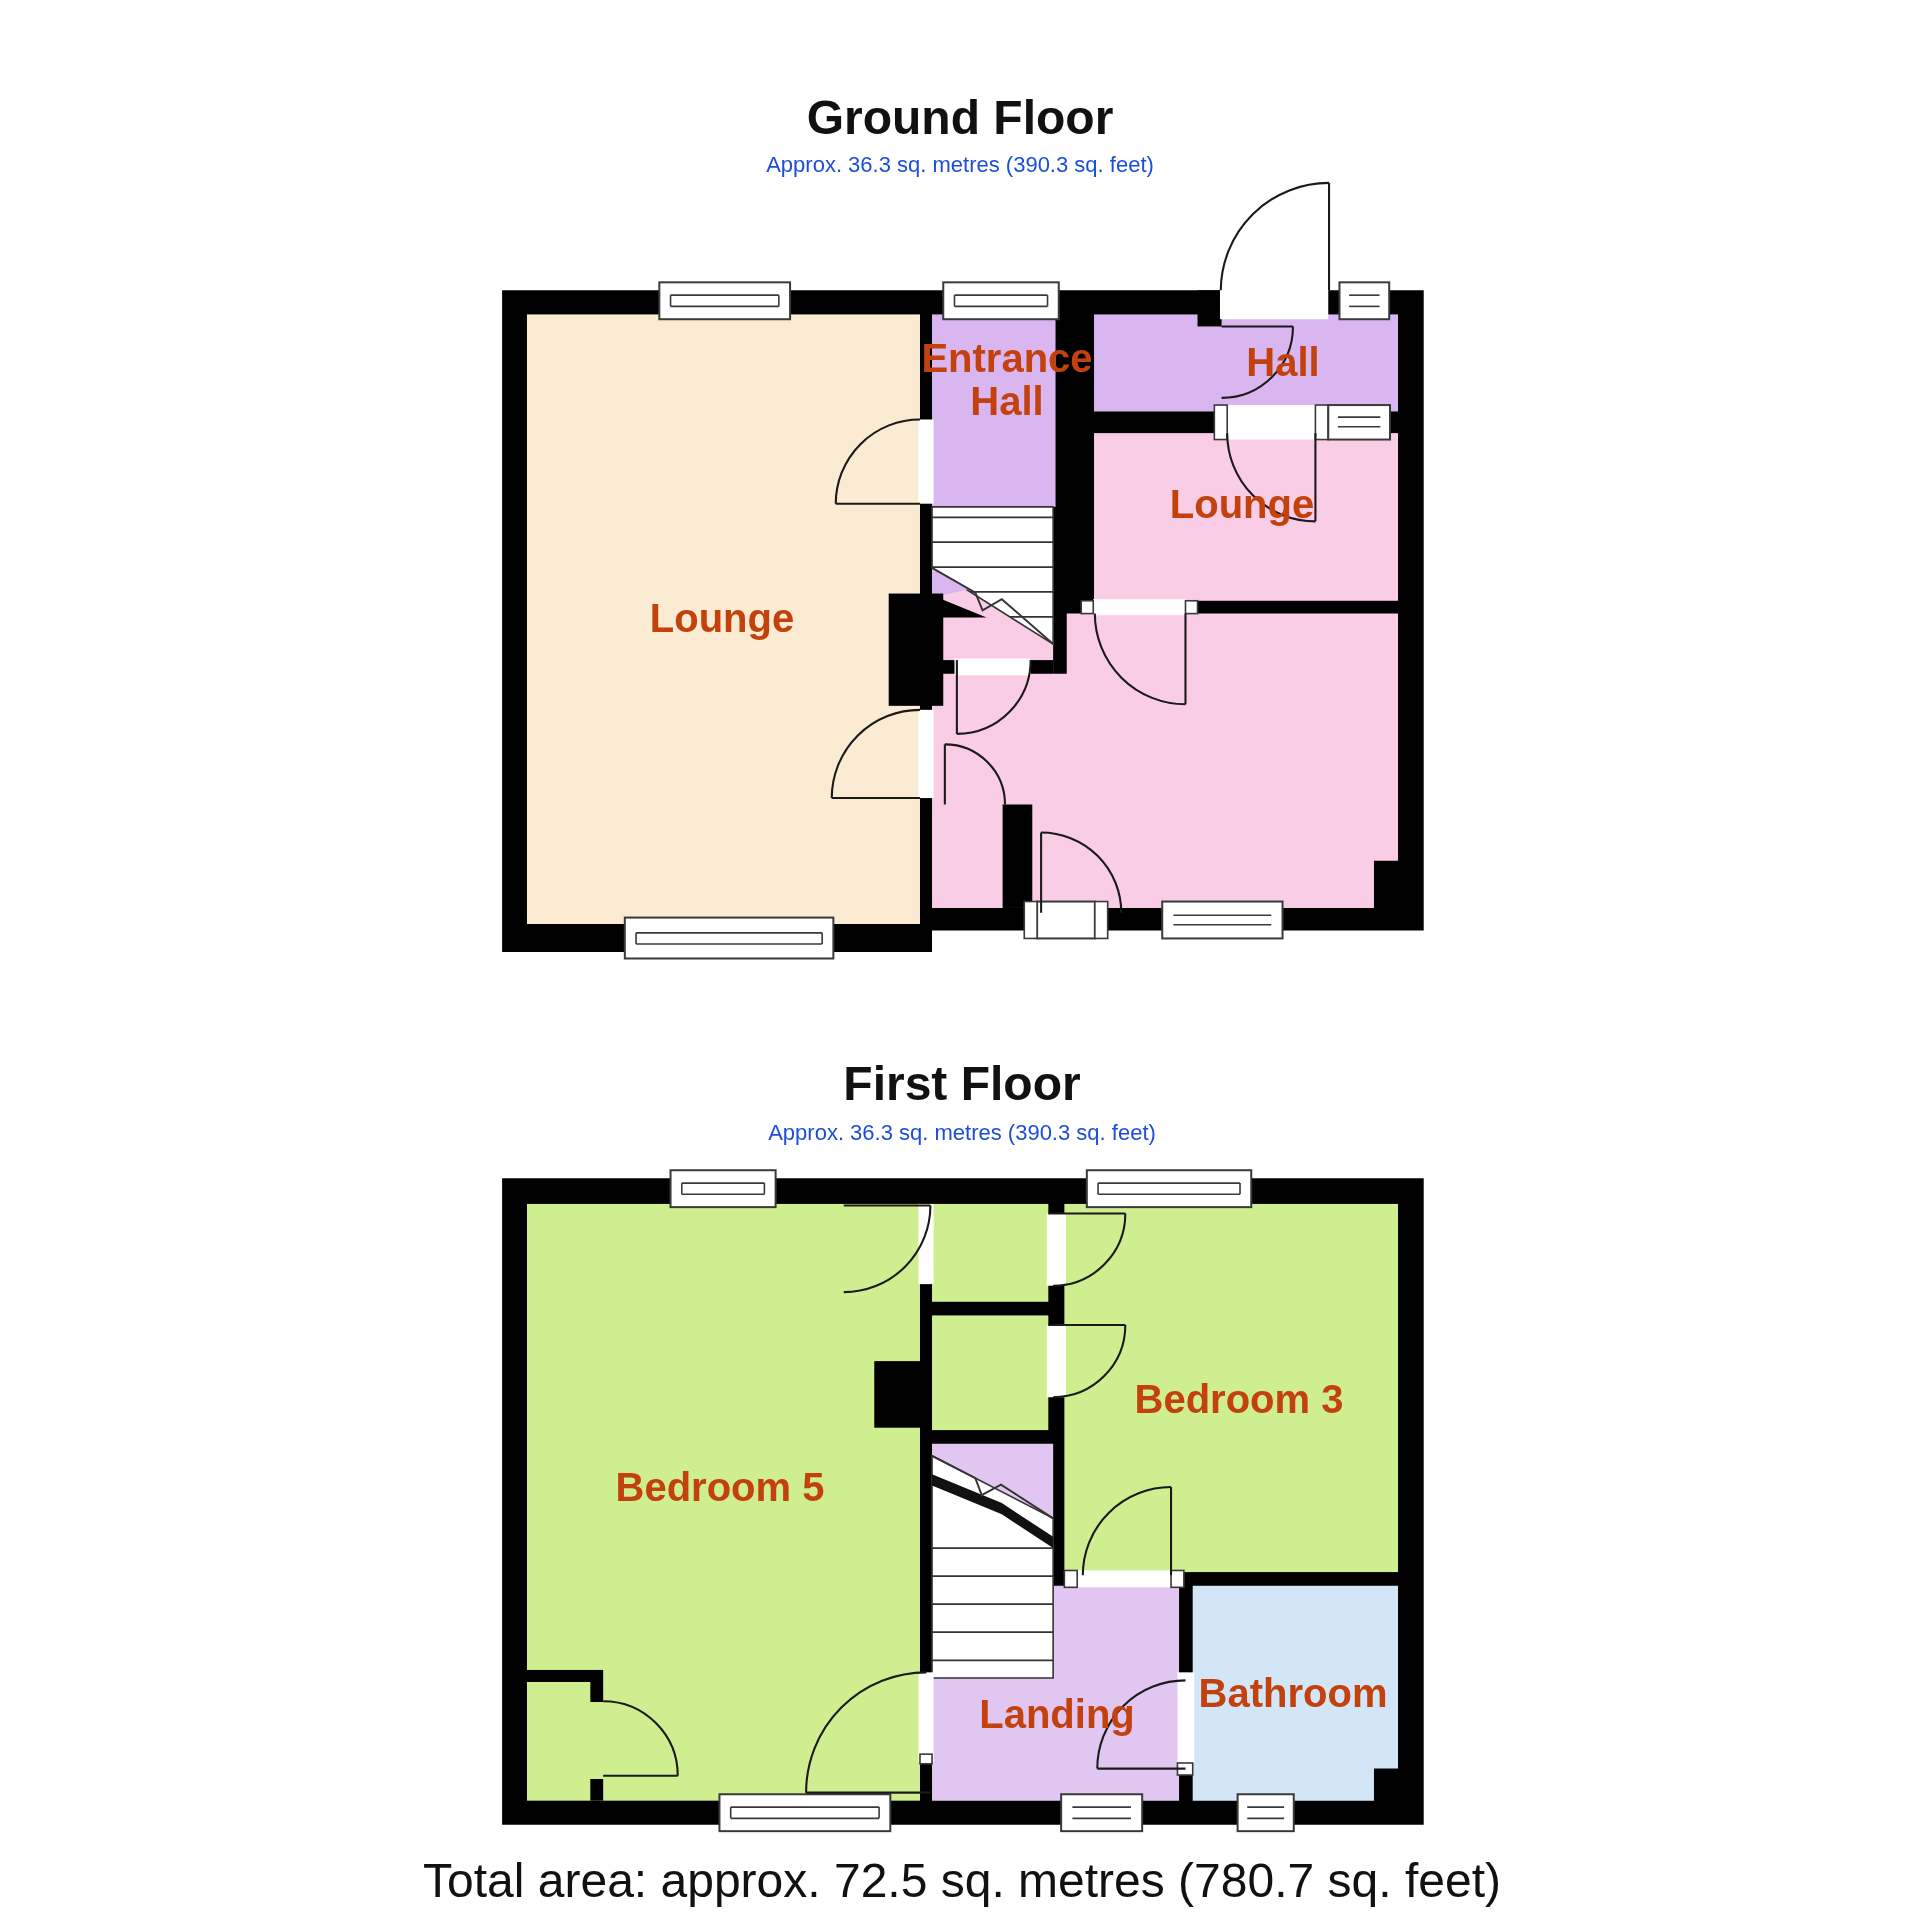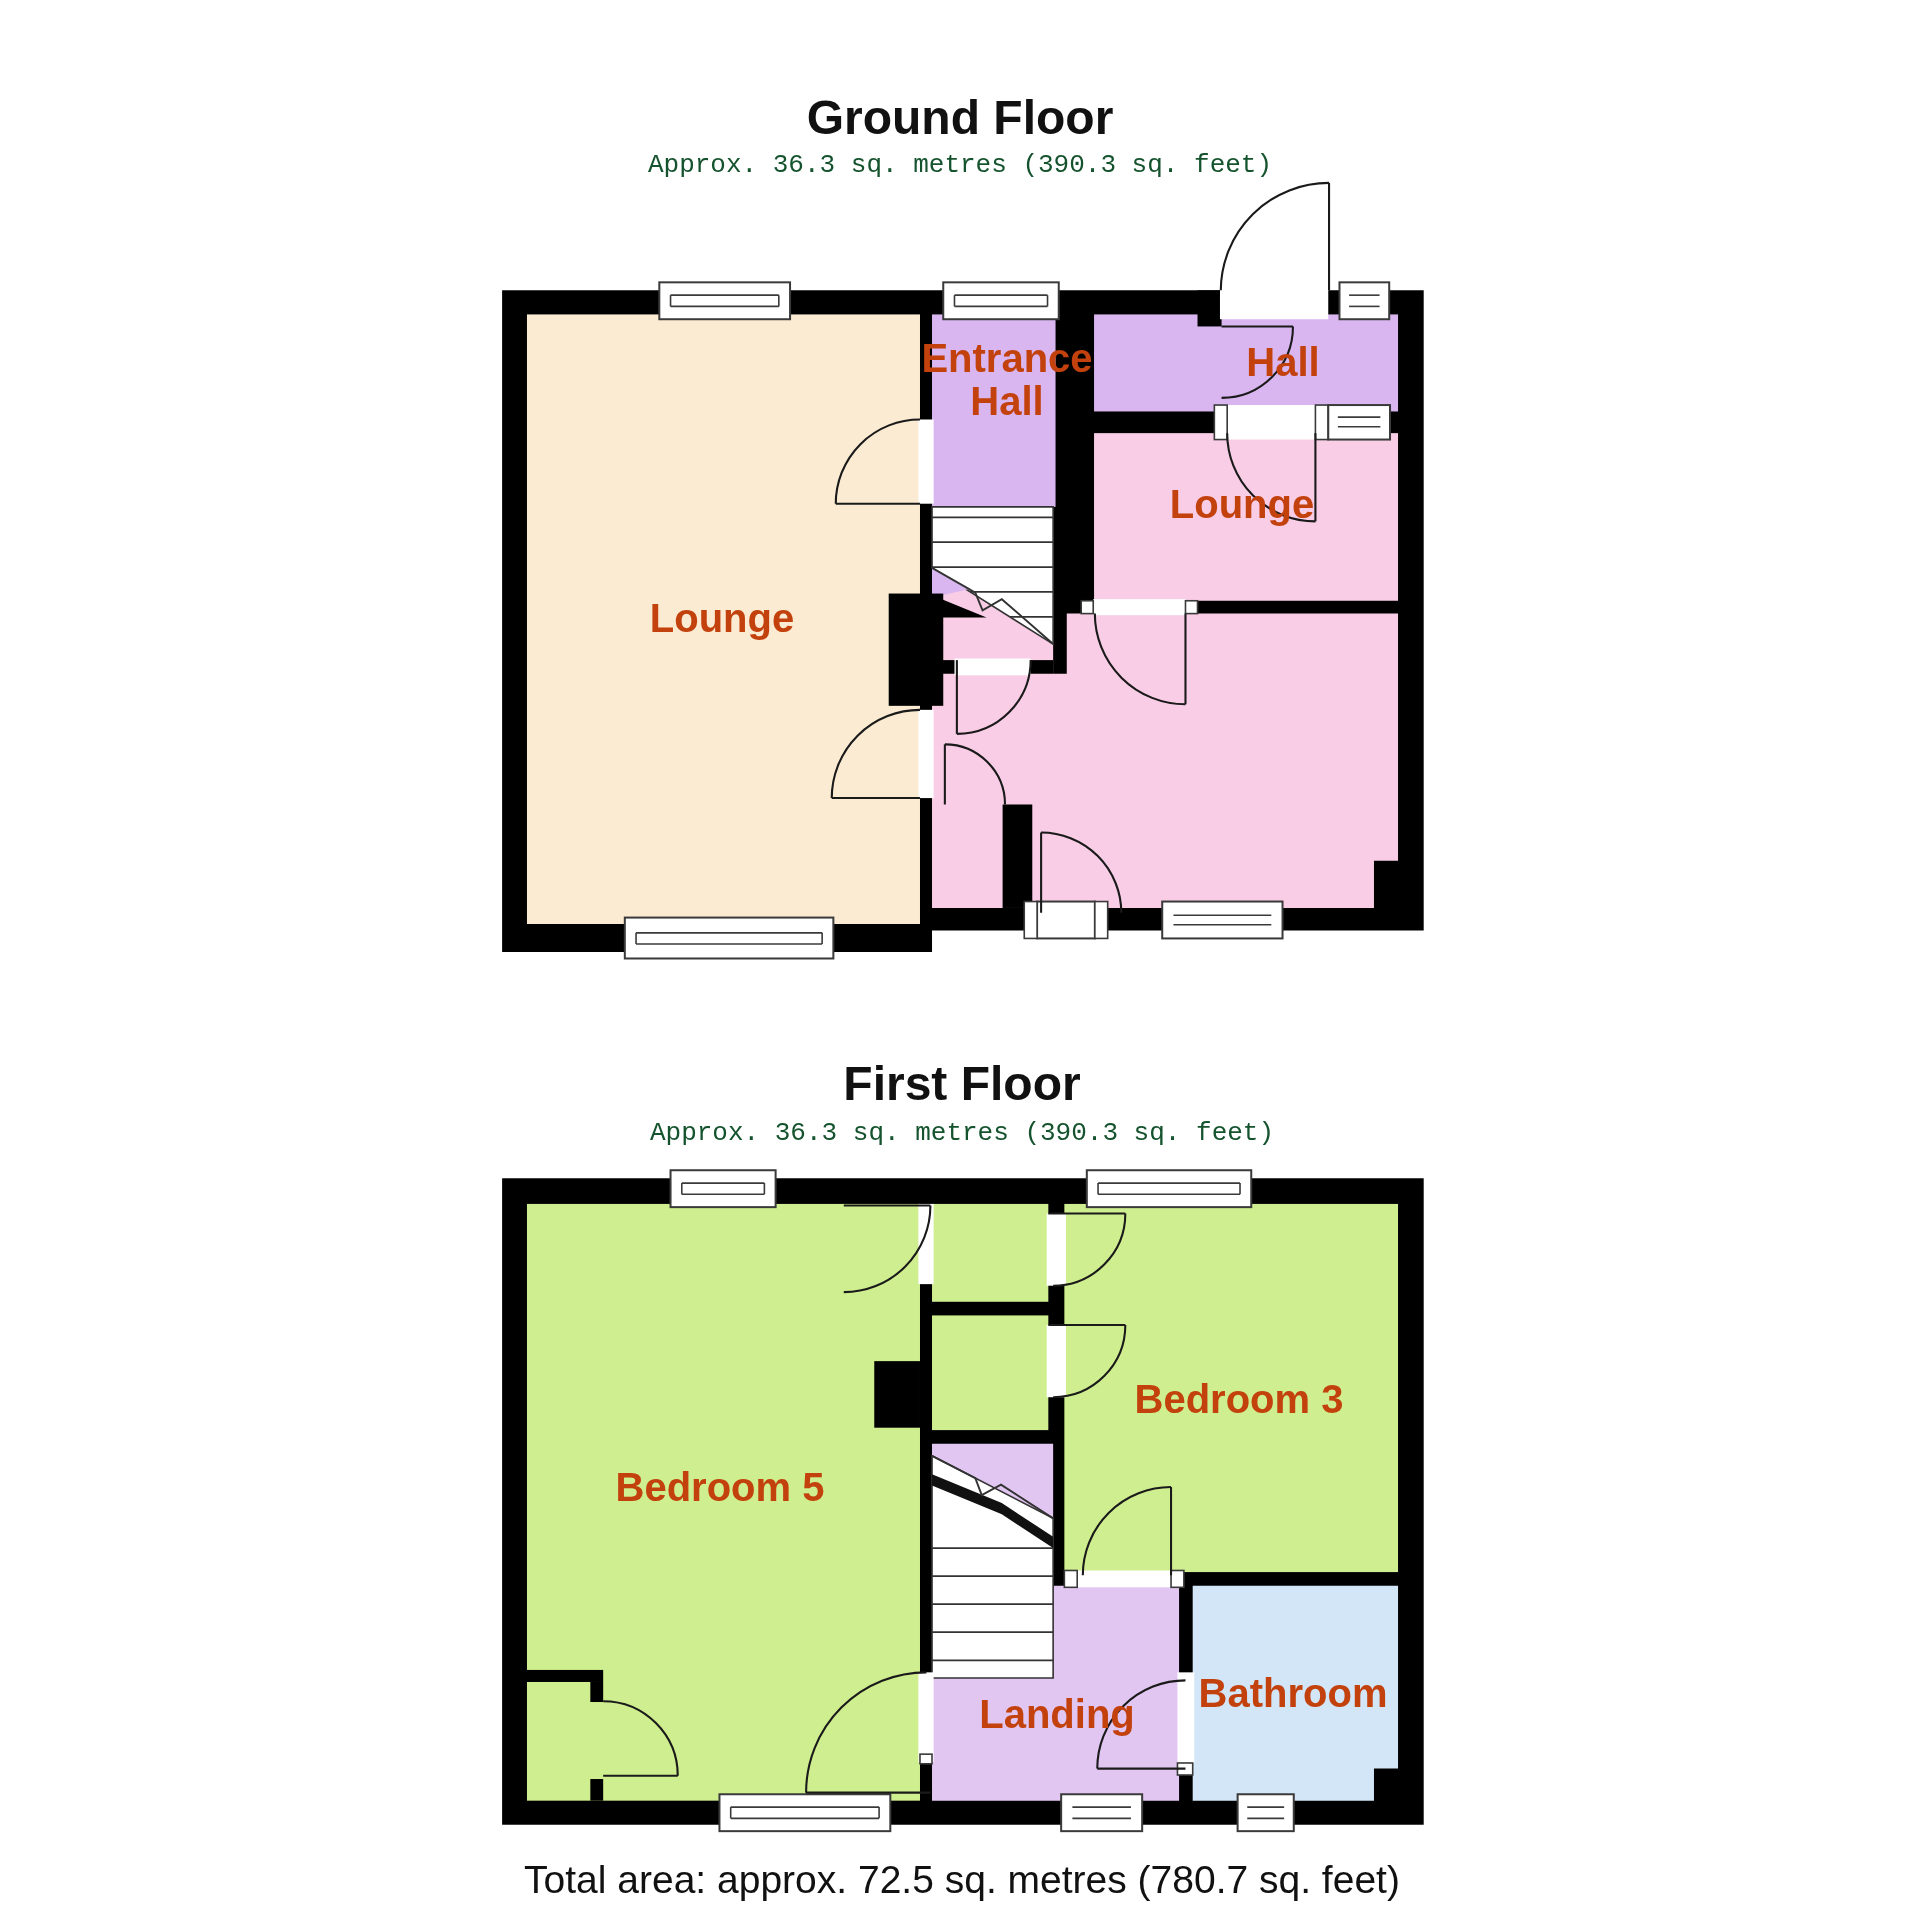--- a/index.html
+++ b/index.html
@@ -1,24 +1,24 @@
 <!DOCTYPE html>
 <html style="font-size:13px"><head>
 <meta charset="utf-8">
 <style>
   html,body{margin:0;padding:0;background:#ffffff;}
   #canvas{position:relative;width:1925px;height:1925px;background:#ffffff;overflow:hidden;
           font-family:"Liberation Sans", sans-serif;}
   .fig-title{position:absolute;transform:translate(-50%,-50%);font-weight:700;font-size:48px;
              color:#111;white-space:nowrap;text-align:right;}
-  .fig-sub{position:absolute;transform:translate(-50%,-50%);font-weight:400;font-size:26px;
-           color:#14532d;white-space:nowrap;font-family:Liberation Mono, monospace;}
+  .fig-sub{position:absolute;transform:translate(-50%,-50%);font-weight:400;font-size:22px;
+           color:#1d4ed8;white-space:nowrap;}
   .room-label{position:absolute;transform:translate(-50%,-50%);font-weight:700;font-size:40px;
               color:#c2410c;text-align:center;white-space:pre-line;line-height:1.08;}
-  .footer-label{position:absolute;transform:translate(-50%,-50%);font-weight:400;font-size:39px;
+  .footer-label{position:absolute;transform:translate(-50%,-50%);font-weight:400;font-size:48px;
                 color:#111;white-space:nowrap;}
   svg{position:absolute;left:0;top:0;}
   .w{fill:#ffffff;stroke:#3a3a3a;stroke-width:2.5;}
   .wl{stroke:#3a3a3a;stroke-width:2;fill:none;}
   .gap{fill:#ffffff;stroke:none;}
   .jamb{fill:#ffffff;stroke:#3a3a3a;stroke-width:2;}
   .arc{stroke:#1a1a1a;stroke-width:2.6;fill:none;}
   .leaf{stroke:#1a1a1a;stroke-width:2.6;fill:none;}
   .tread{stroke:#333;stroke-width:2.2;fill:none;}
   .stairs{fill:#ffffff;stroke:#333;stroke-width:2;}

